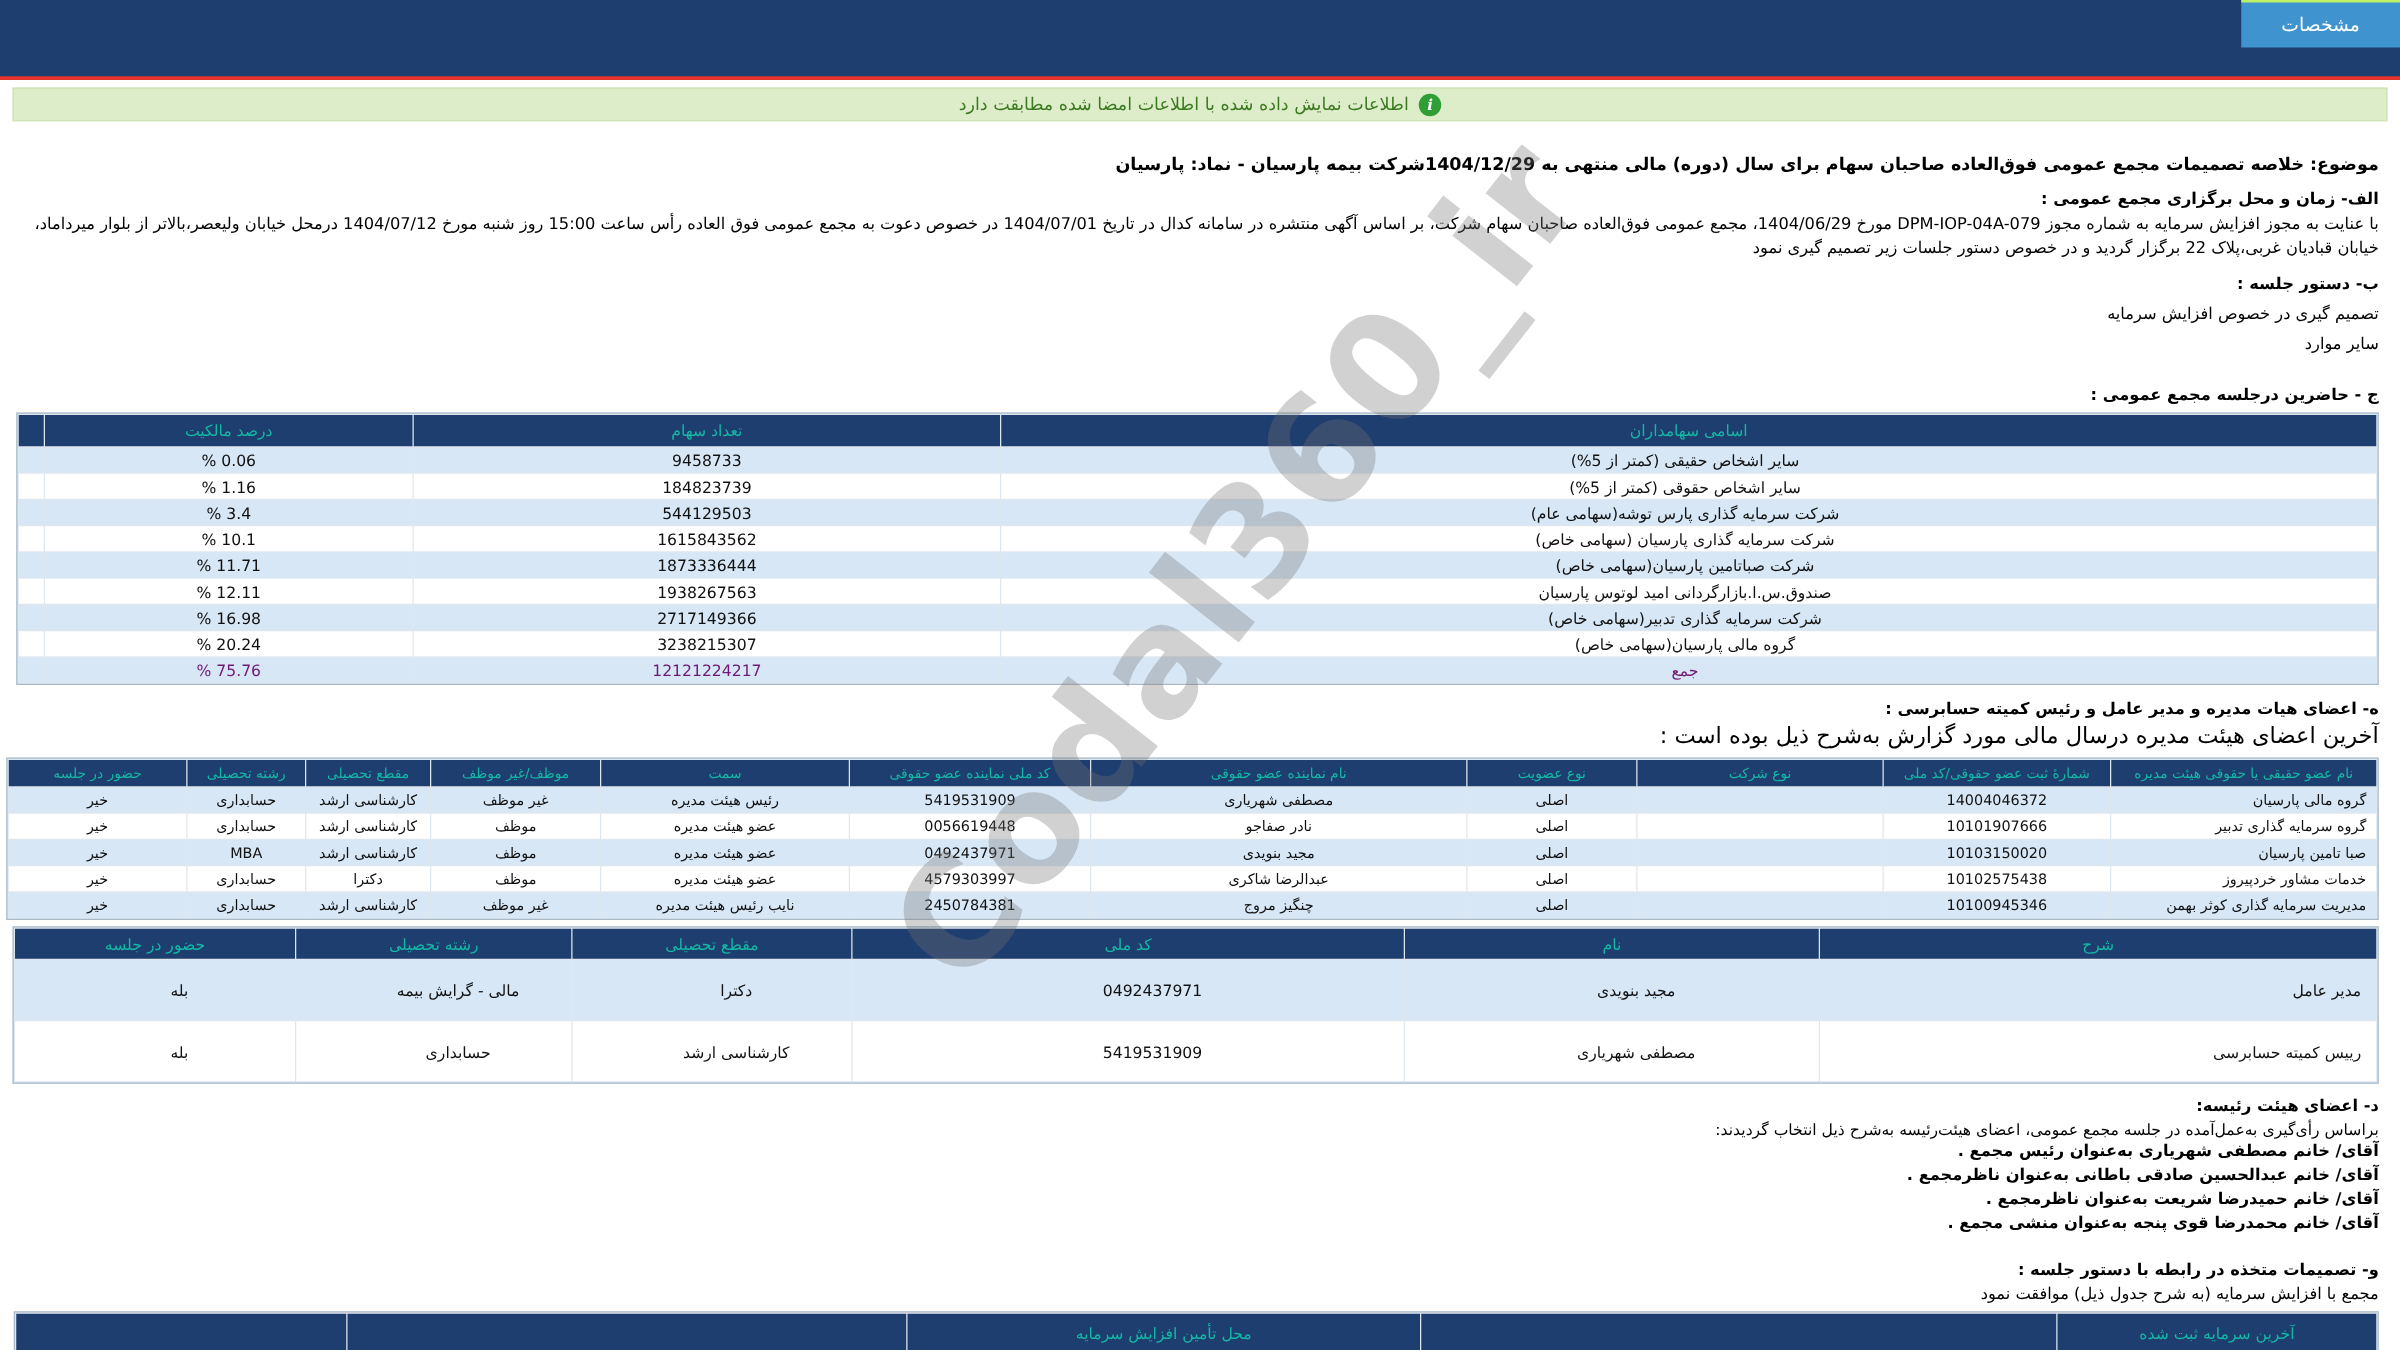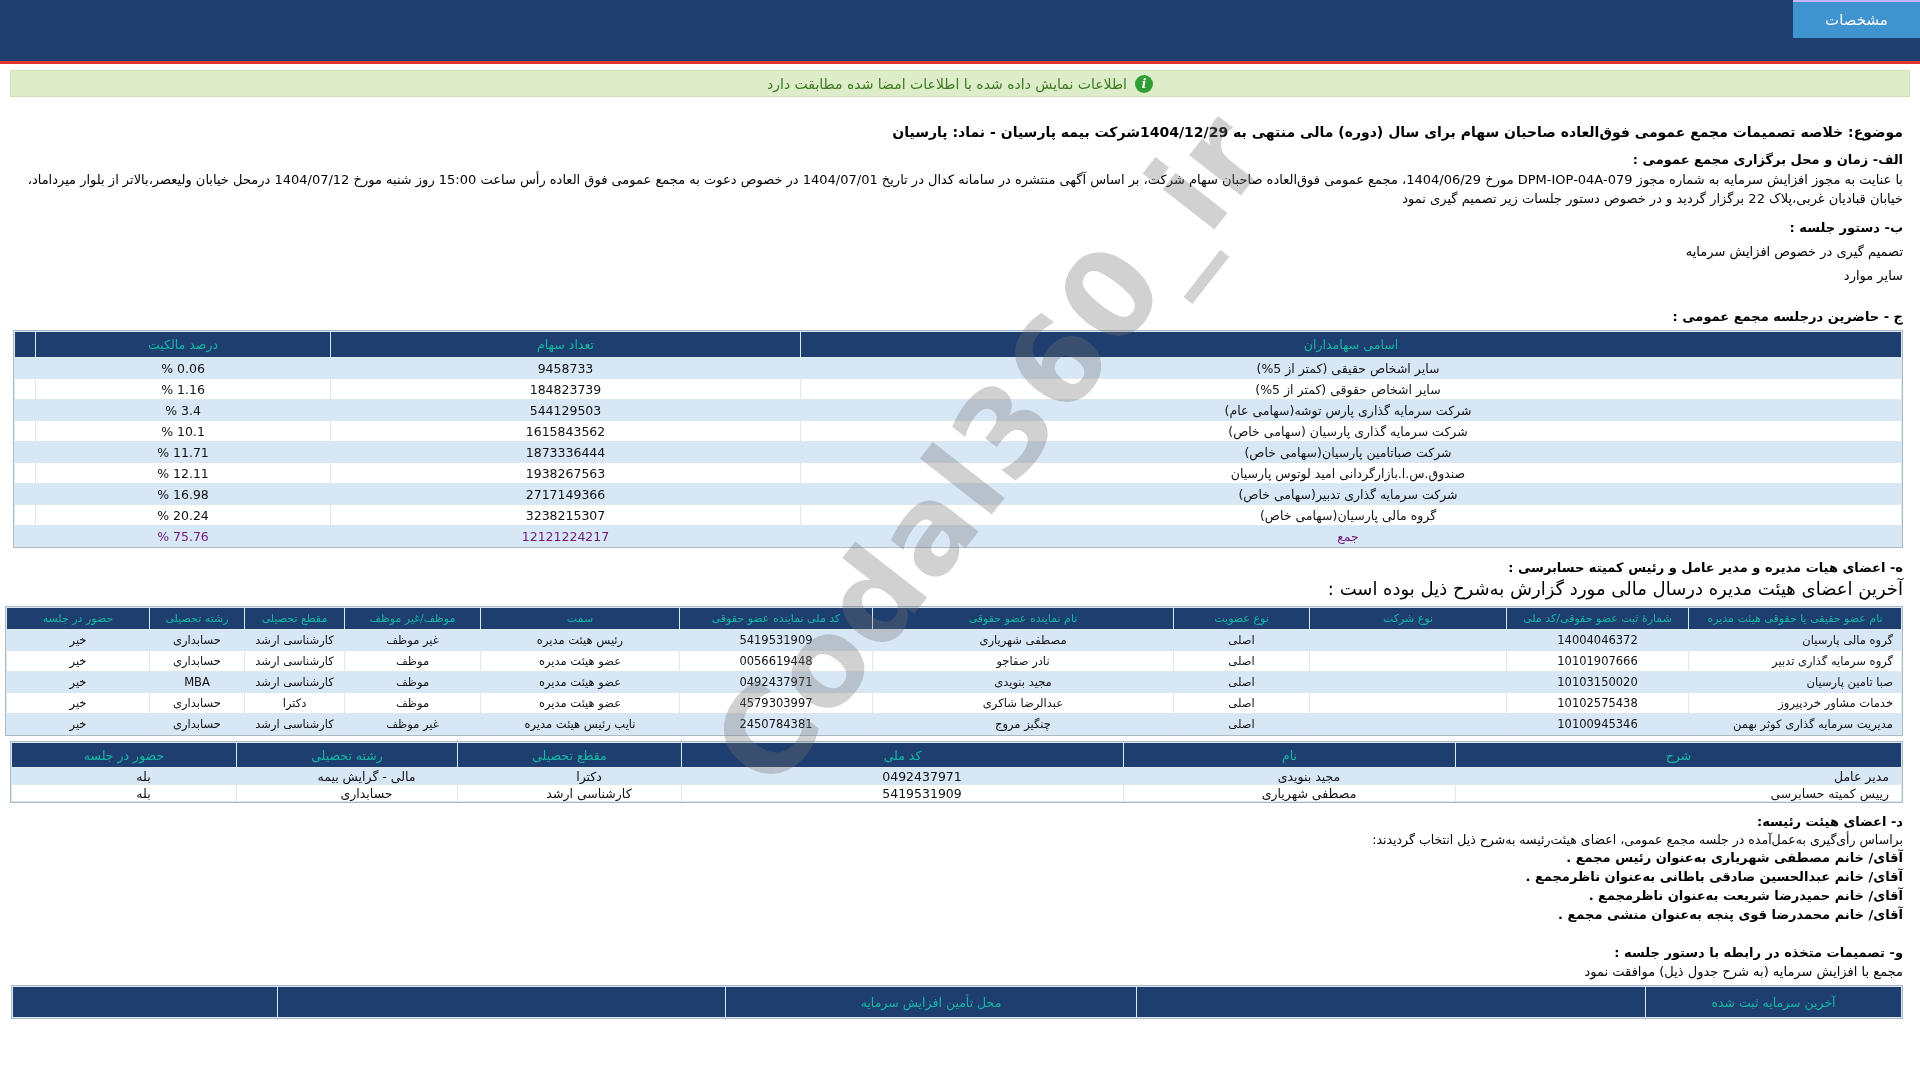--- a/index.html
+++ b/index.html
@@ -3,21 +3,21 @@
 <meta charset="utf-8">
 <style>
   html,body{margin:0;padding:0;background:#fff;}
   body{width:1920px;height:1080px;overflow:hidden;font-family:"DejaVu Sans",sans-serif;}
   .page{position:relative;width:1920px;height:1080px;overflow:hidden;background:#fff;}
 
   
   .topbar{position:absolute;top:0;left:0;width:1920px;height:64px;background:#1e3e6f;
           border-bottom:3px solid #e2342c;box-sizing:border-box;}
   .spec-tab{position:absolute;top:0;right:0;width:127px;height:38px;background:#3f93ce;
-            border-top:2px solid #c4b5fd;box-sizing:border-box;color:#fff;font-size:15px;
+            border-top:2px solid #bef264;box-sizing:border-box;color:#fff;font-size:15px;
             display:flex;align-items:center;justify-content:center;cursor:pointer;}
 
   
   .banner{position:absolute;top:70px;left:10px;right:10px;height:27px;background:#ddedca;
           border:1px solid #cde3b4;box-sizing:border-box;color:#3c7a1f;font-size:14px;
           display:flex;align-items:center;justify-content:center;gap:8px;direction:rtl;}
   .info-icon{width:18px;height:18px;border-radius:50%;background:#2f9e34;color:#fff;
              font-weight:bold;font-size:12px;display:inline-flex;align-items:center;
              justify-content:center;font-family:"DejaVu Serif",serif;font-style:italic;flex:0 0 18px;}
 
@@ -49,21 +49,21 @@
   .tbl-attendees th{height:25px;font-size:12.5px;}
   .tbl-attendees td{height:20px;font-size:12.5px;}
   .tbl-attendees td.cell-name{text-align:center;padding-right:12px;}
   .tbl-attendees tr.total td{background:#85b2d5;color:#701a75;}
   .tbl-board{width:1884px;margin-top:7px;}
   .tbl-board th{height:21px;font-size:11px;}
   .tbl-board td{height:20px;font-size:11.5px;}
   .tbl-board td.cell-name{text-align:right;padding-right:8px;}
   .tbl-managers{width:1884px;margin-top:5px;}
   .tbl-managers th{height:24px;font-size:12.5px;}
-  .tbl-managers td{height:16px;font-size:12.5px;padding-left:45px;}
+  .tbl-managers td{height:48px;font-size:12.5px;padding-left:45px;}
   .tbl-managers td.cell-name{text-align:right;padding-right:12px;}
   .tbl-capital{width:1884px;}
   .tbl-capital th{height:30px;font-size:12.5px;}
 
   
   .watermark{position:absolute;top:380px;left:520px;width:940px;text-align:center;
              transform:rotate(-52deg);font-size:120px;font-weight:bold;letter-spacing:2px;
              color:rgba(115,115,115,0.33);pointer-events:none;z-index:5;direction:ltr;
              font-family:"DejaVu Sans",sans-serif;}
 </style>

